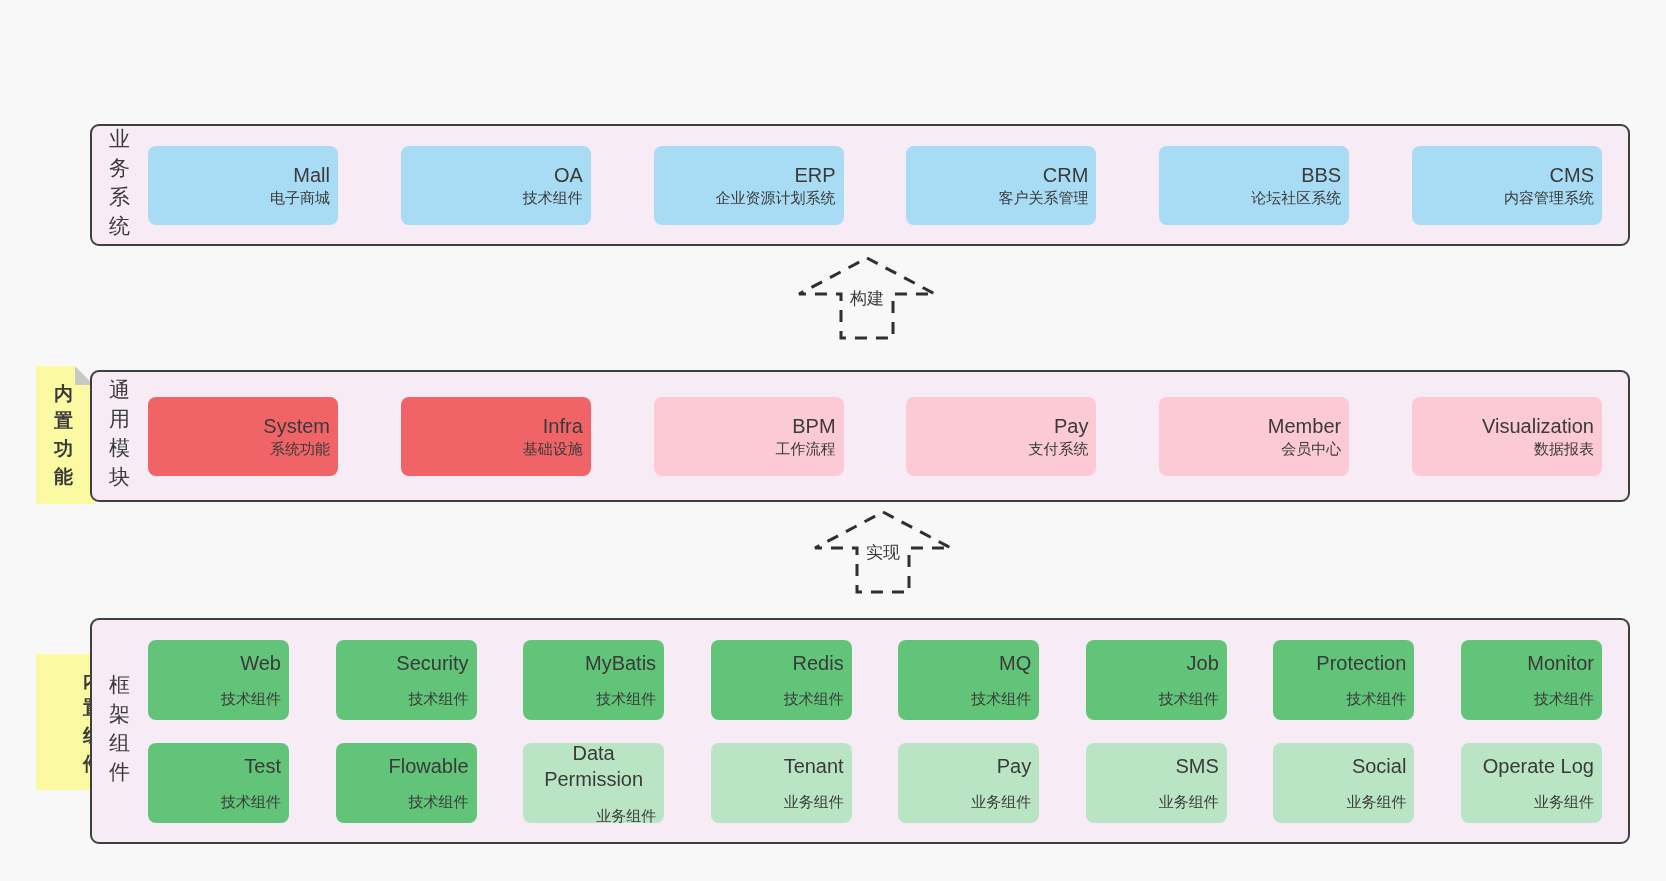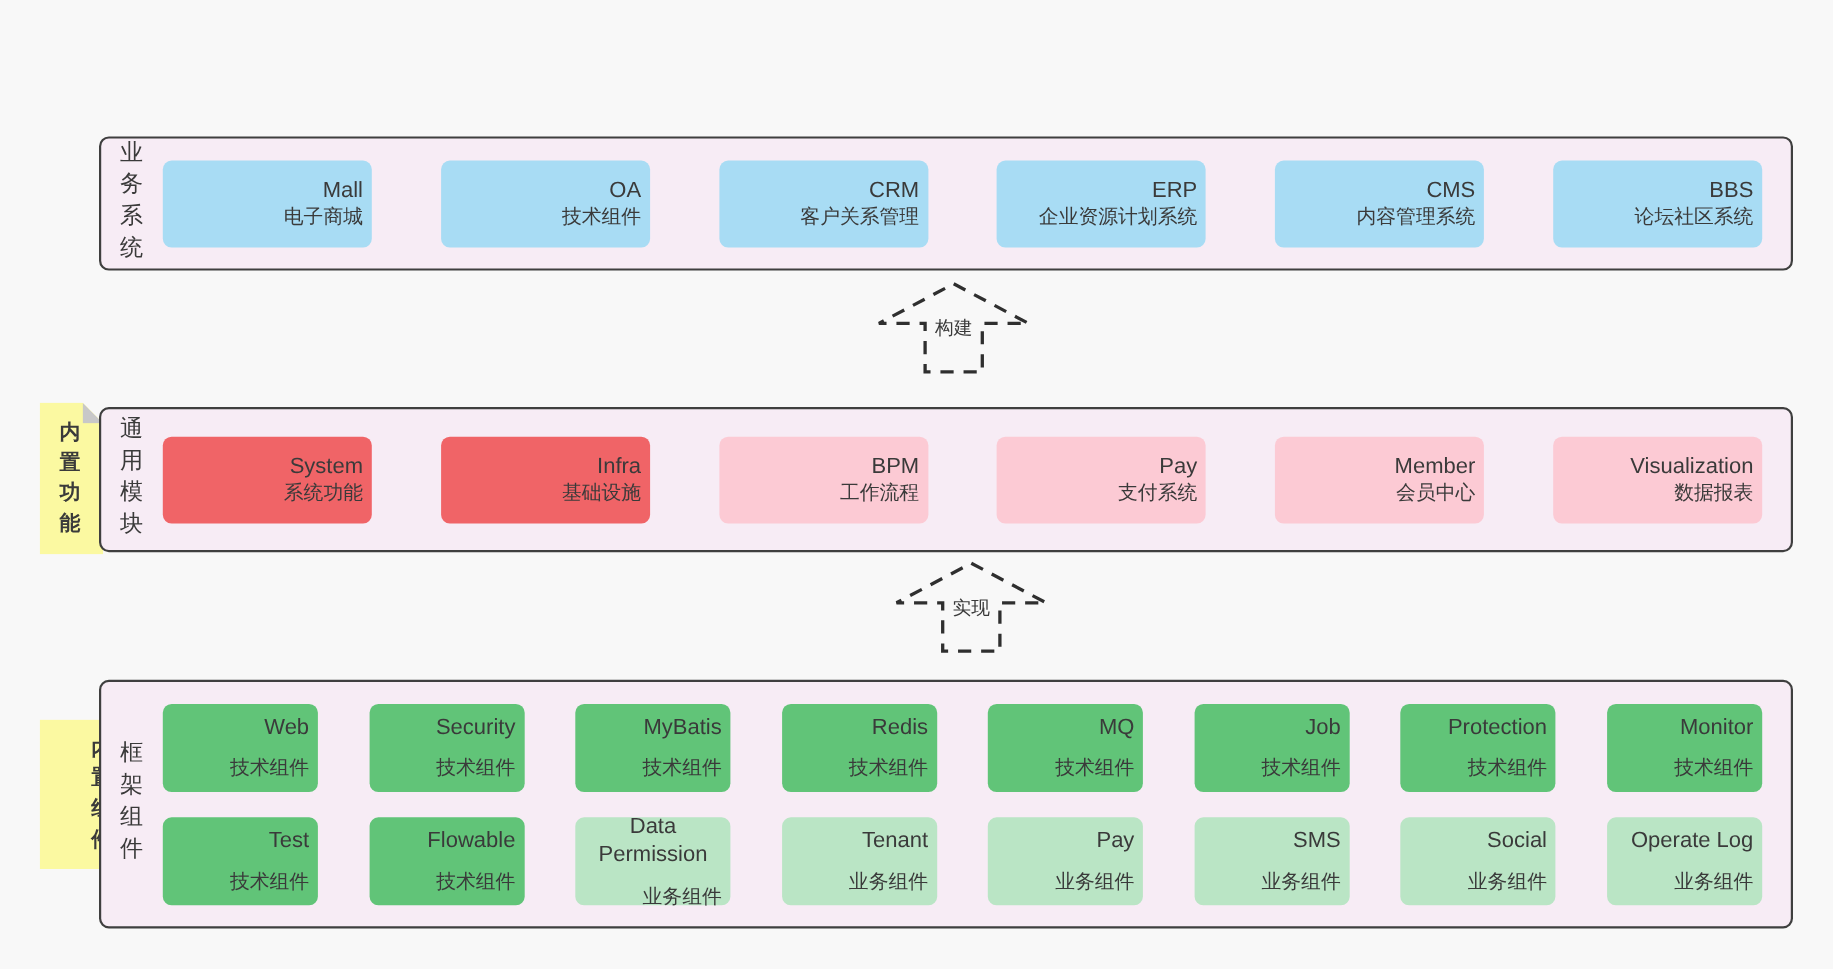--- a/index.html
+++ b/index.html
@@ -37,21 +37,21 @@
   .panel-components .box-row{margin:0;}
   .panel-components .rows{display:flex;flex-direction:column;gap:23px;width:100%;}
   .box{
     box-sizing:border-box;border-radius:8px;
     display:flex;flex-direction:column;align-items:flex-end;justify-content:center;
     text-align:center;padding:4px 8px;line-height:1.32;
   }
   .panel-business .box,.panel-modules .box{width:190px;height:79px;}
   .panel-components .box{width:141px;height:80px;gap:13px;}
   .box-title{font-size:20px;}
-  .box-subtitle{font-size:18px;}
+  .box-subtitle{font-size:15px;}
   .box-blue{background:var(--box-blue);}
   .box-red{background:var(--box-red);}
   .box-pink{background:var(--box-pink);}
   .box-green{background:var(--box-green);}
   .box-lightgreen{background:var(--box-lightgreen);}
   .note{
     position:absolute;left:36px;width:58px;z-index:1;
     background:var(--note-yellow);
     clip-path:polygon(0 0,calc(100% - 19px) 0,100% 19px,100% 100%,0 100%);
     display:flex;align-items:center;justify-content:center;
@@ -87,34 +87,34 @@
   <div class="box-row">
       <div class="box box-blue">
         <div class="box-title">Mall</div>
         <div class="box-subtitle">电子商城</div>
       </div>
       <div class="box box-blue">
         <div class="box-title">OA</div>
         <div class="box-subtitle">技术组件</div>
       </div>
       <div class="box box-blue">
+        <div class="box-title">ERP</div>
+        <div class="box-subtitle">企业资源计划系统</div>
+      </div>
+      <div class="box box-blue">
         <div class="box-title">CRM</div>
         <div class="box-subtitle">客户关系管理</div>
       </div>
       <div class="box box-blue">
-        <div class="box-title">ERP</div>
-        <div class="box-subtitle">企业资源计划系统</div>
+        <div class="box-title">BBS</div>
+        <div class="box-subtitle">论坛社区系统</div>
       </div>
       <div class="box box-blue">
         <div class="box-title">CMS</div>
         <div class="box-subtitle">内容管理系统</div>
-      </div>
-      <div class="box box-blue">
-        <div class="box-title">BBS</div>
-        <div class="box-subtitle">论坛社区系统</div>
       </div>
     </div>
 </section>
 
 <div class="arrow arrow-build">
   <svg viewBox="0 0 140 84" width="140" height="84">
     <polygon points="70,2 138,38 96,38 96,82 44,82 44,38 2,38" fill="#f8f8f8" stroke="#2f2f2f" stroke-width="3" stroke-dasharray="12 9" stroke-linecap="butt"></polygon>
   </svg>
   <span class="arrow-label">构建</span>
 </div>

